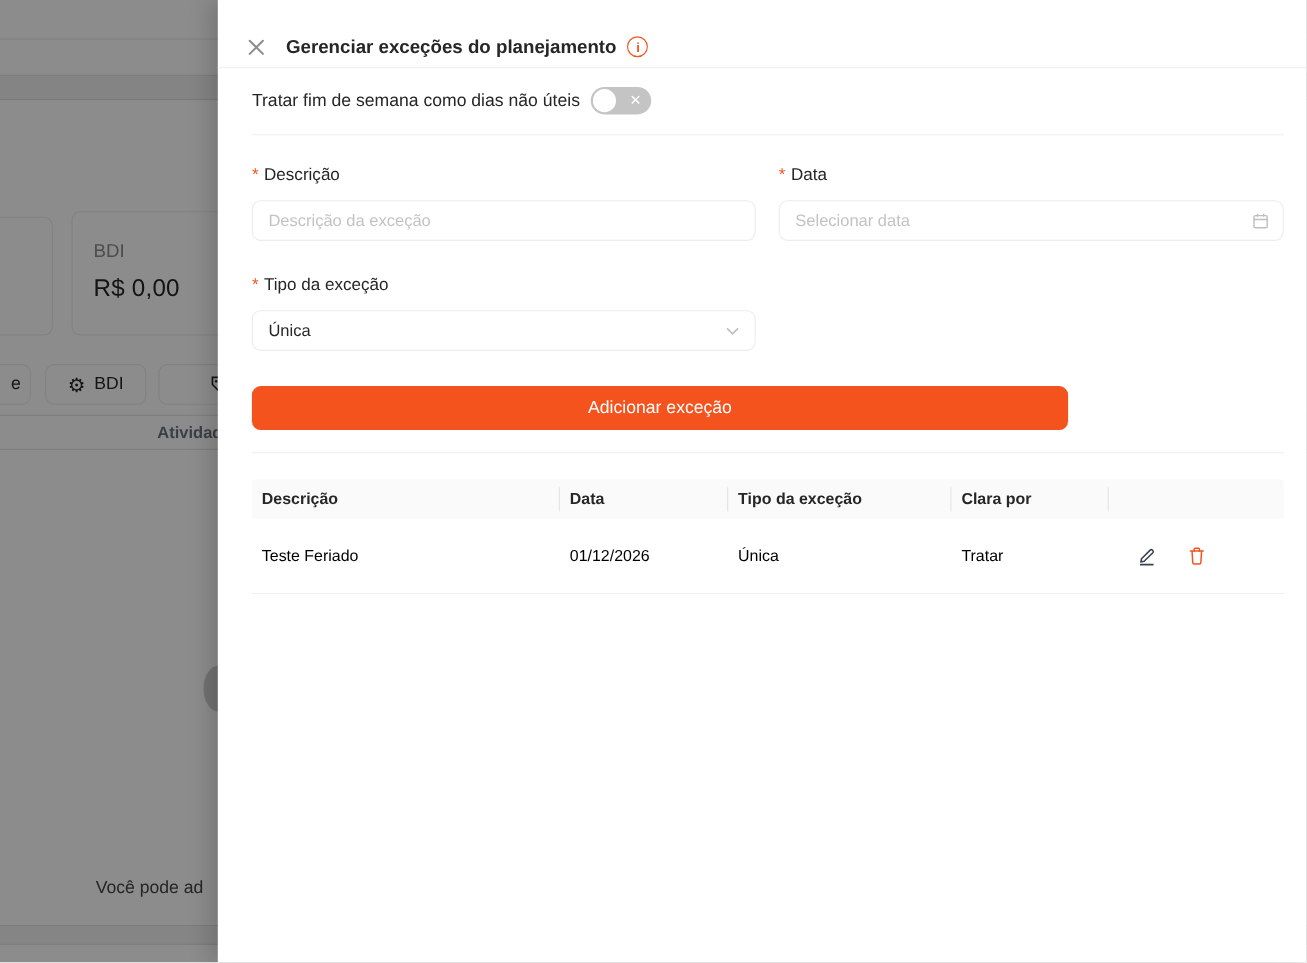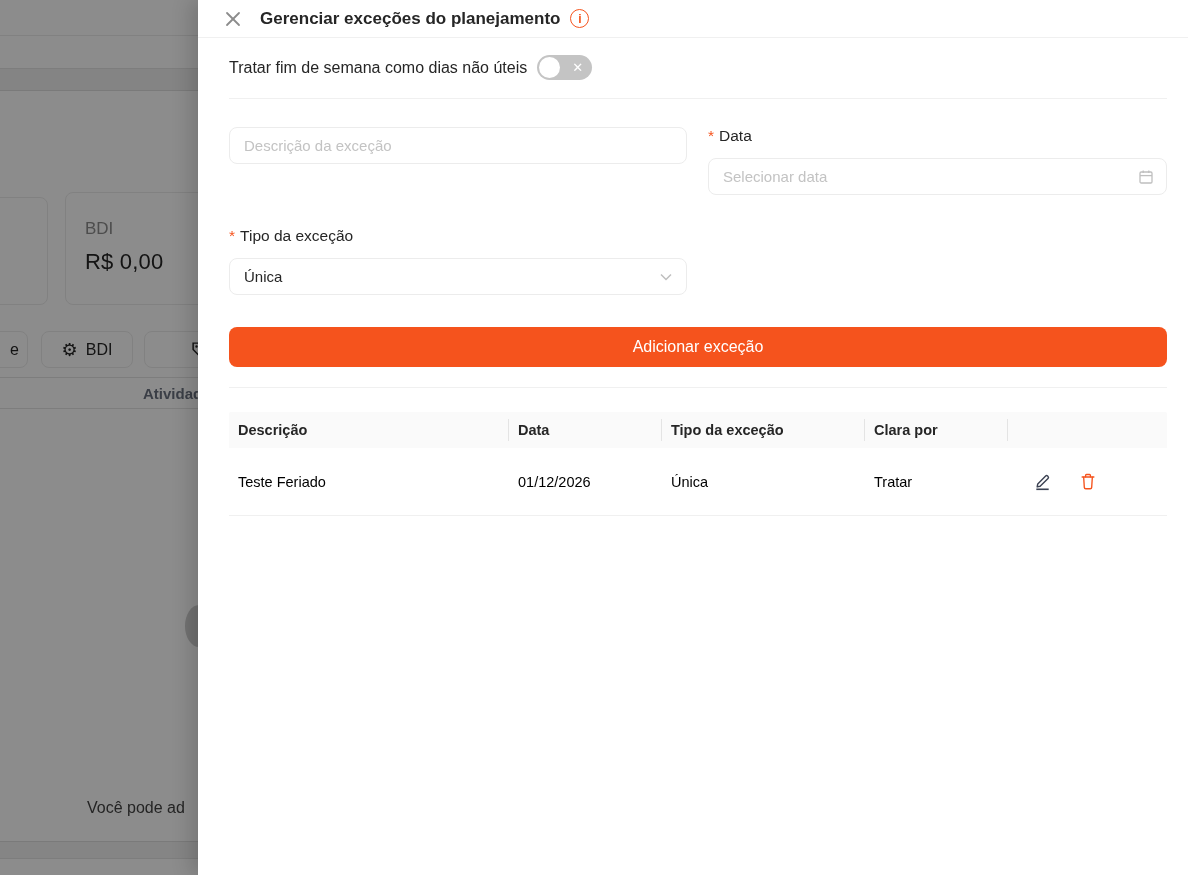--- a/index.html
+++ b/index.html
@@ -29,21 +29,21 @@
   .bg-activities span { margin-left:143px; font-size:15px; font-weight:600; color:#6b7280; }
   .bg-hint { position:absolute; top:799px; left:87px; font-size:16px; color:#434343; white-space:nowrap; }
   .bg-circle { position:absolute; left:185px; top:605px; width:28px; height:42px; border-radius:50%; background:#cfcfcf; }
   .bg-bottomline { position:absolute; top:841px; left:0; width:100%; height:1px; background:#dedede; }
   .bg-bottomband { position:absolute; top:842px; left:0; width:100%; height:17px; background:#f2f2f2; border-bottom:1px solid #e3e3e3; }
   
   .mask { position:absolute; inset:0; background:rgba(0,0,0,0.45); }
   
   .drawer { position:absolute; top:0; left:198px; width:990px; height:875px; background:#fff;
             box-shadow:-8px 0 18px rgba(0,0,0,0.15); }
-  .drawer-header { height:38px; display:flex; align-items:center; padding-left:26px; border-bottom:1px solid #f0f0f0; }
+  .drawer-header { height:38px; display:flex; align-items:center; padding-left:26px; border-bottom:1px solid #f0f0f0;margin-top:24px; }
   .close-btn { width:18px; height:18px; cursor:pointer; display:flex; align-items:center; justify-content:center; }
   .drawer-title { margin-left:18px; font-size:17px; font-weight:700; color:#262626; }
   .info-icon { margin-left:10px; width:19px; height:19px; border:1.6px solid #f5531d; border-radius:50%;
                color:#f5531d; font-size:12px; font-weight:700; display:flex; align-items:center; justify-content:center; }
   .drawer-body { padding:0 21px 0 31px; }
   
   .toggle-row { margin-top:17px; display:flex; align-items:center; }
   .toggle-label { font-size:16px; color:#262626; }
   .switch { margin-left:10px; width:55px; height:25px; border-radius:13px; background:#c4c4c4; position:relative; cursor:pointer; }
   .switch-knob { position:absolute; left:2px; top:2px; width:21px; height:21px; border-radius:50%; background:#fff; }
@@ -55,21 +55,21 @@
   .req { color:#f5531d; margin-right:5px; }
   .input-wrap { position:relative; }
   .text-input { width:100%; height:37px; border:1px solid #ececec; border-radius:8px; padding:0 14px;
                 font-size:15px; color:#0f766e; font-family:inherit; outline:none; background:#fff; }
   .text-input::placeholder { color:#c3c3c3; }
   .input-icon { position:absolute; right:13px; top:50%; transform:translateY(-50%); line-height:0; }
   .type-block { margin-top:32px; width:458px; }
   .select-box { height:37px; border:1px solid #ececec; border-radius:8px; display:flex; align-items:center;
                 justify-content:space-between; padding:0 14px; font-size:15px; color:#262626; cursor:pointer; }
   
-  .add-btn { margin-top:32px; width:938px; height:40px; background:#f5531d; border:none; border-radius:8px;
+  .add-btn { margin-top:32px; width:742px; height:40px; background:#f5531d; border:none; border-radius:8px;
              color:#fff; font-size:16px; font-family:inherit; cursor:pointer; }
   .divider2 { border:none; border-top:1px solid #f0f0f0; margin-top:20px; }
   
   .table { margin-top:24px; width:938px; font-size:14.5px; }
   .thead { display:flex; background:#fafafa; height:36px; align-items:center; border-radius:2px 2px 0 0; }
   .th { font-weight:700; color:#262626; padding-left:9px; position:relative; height:100%; display:flex; align-items:center; }
   .th:not(:last-child)::after { content:""; position:absolute; right:0; top:7px; height:22px; width:1px; background:#e4e4e4; }
   .trow { display:flex; align-items:center; height:68px; border-bottom:1px solid #f0f0f0; }
   .td { padding-left:9px; color:#000000; }
   .c0 { width:280px; } .c1 { width:153px; } .c2 { width:203px; } .c3 { width:143px; } .c4 { width:159px; }
@@ -139,20 +139,23 @@
       <span class="switch">
         <span class="switch-knob"></span>
         <span class="switch-x">✕</span>
       </span>
     </div>
 
     <hr class="divider">
 
     <div class="form-grid">
       <div>
+        <div class="field-label">
+          <span class="req">*</span><span>Descrição</span>
+        </div>
         <div class="input-wrap">
           <input class="text-input" type="text" placeholder="Descrição da exceção" style="">
         </div>
       </div>
       <div>
         <div class="field-label">
           <span class="req">*</span><span>Data</span>
         </div>
         <div class="input-wrap">
           <input class="text-input" type="text" placeholder="Selecionar data" style="">

